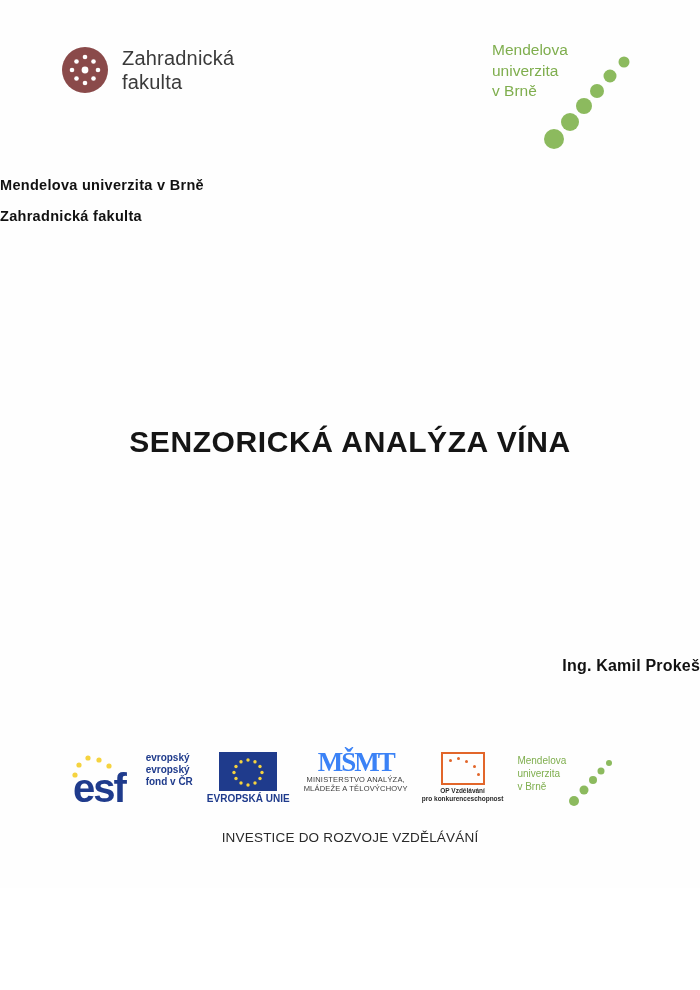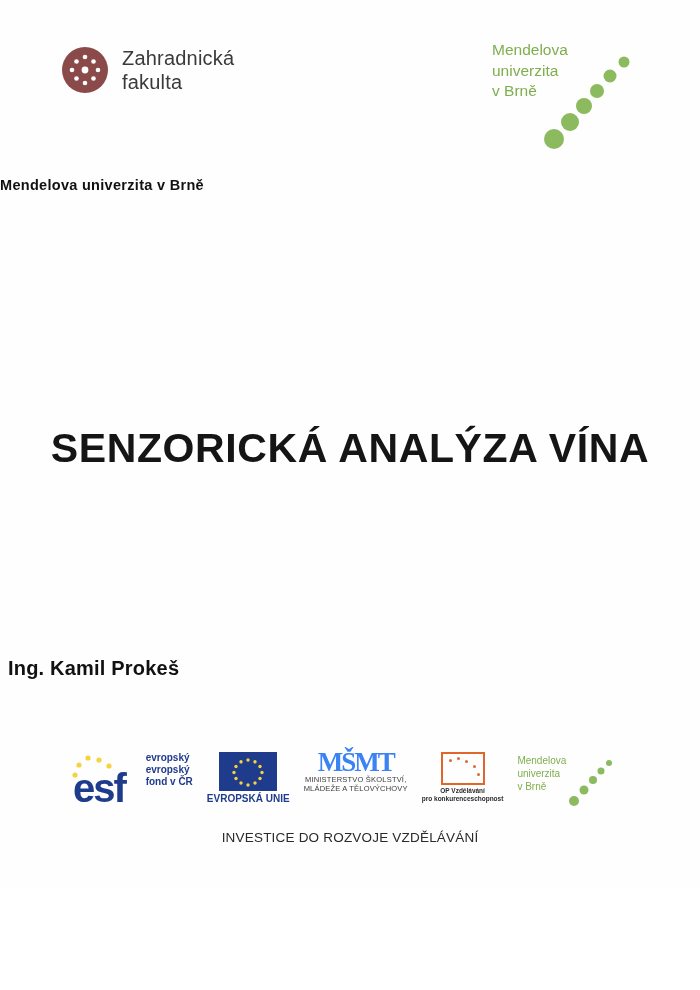--- a/index.html
+++ b/index.html
@@ -77,34 +77,34 @@
     letter-spacing: 0.3px;
   }
 
   
   .main-title {
     position: absolute;
     left: 0;
     right: 0;
     top: 425px;
     text-align: center;
-    font-size: 41px;
+    font-size: 30px;
     font-weight: bold;
     letter-spacing: 0.6px;
     color: #151515;
   }
 
   
   .author {
     position: absolute;
     left: 0;
     right: 0;
     top: 657px;
-    text-align: left;
-    font-size: 20px;
+    text-align: right;
+    font-size: 16px;
     font-weight: bold;
     color: #111;
     letter-spacing: 0.2px;
     margin-left: 8px;
   }
 
   
   .footer {
     position: absolute;
     left: 0;
@@ -268,20 +268,21 @@
         <circle cx="105" cy="55" r="7"></circle>
         <circle cx="92" cy="70" r="8"></circle>
         <circle cx="78" cy="86" r="9"></circle>
         <circle cx="62" cy="103" r="10"></circle>
       </g>
     </svg>
   </div>
 
   <div class="institution">
     <div class="line">Mendelova univerzita v Brně</div>
+    <div class="line">Zahradnická fakulta</div>
   </div>
 
   <div class="main-title">SENZORICKÁ ANALÝZA VÍNA</div>
 
   <div class="author">Ing. Kamil Prokeš</div>
 
   <div class="footer">
     <div class="footer-logos">
 
       <div class="esf">
@@ -321,21 +322,21 @@
               <circle cx="22" cy="9.8" r="1.7"></circle>
             </g>
           </svg>
         </div>
         <div class="eu-label">EVROPSKÁ UNIE</div>
       </div>
 
       <div class="msmt">
         <div class="msmt-mark">MŠMT</div>
         <div class="msmt-sub">
-          <span>MINISTERSTVO ŠKOLSTVÍ,</span><br>
+          <span>MINISTERSTVO ANALÝZA,</span><br>
           <span>MLÁDEŽE A TĚLOVÝCHOVY</span>
         </div>
       </div>
 
       <div class="opvk">
         <div class="opvk-mark">
           <span class="opvk-dot" style="left:6px;top:5px;"></span>
           <span class="opvk-dot" style="left:14px;top:3px;"></span>
           <span class="opvk-dot" style="left:22px;top:6px;"></span>
           <span class="opvk-dot" style="left:30px;top:11px;"></span>

